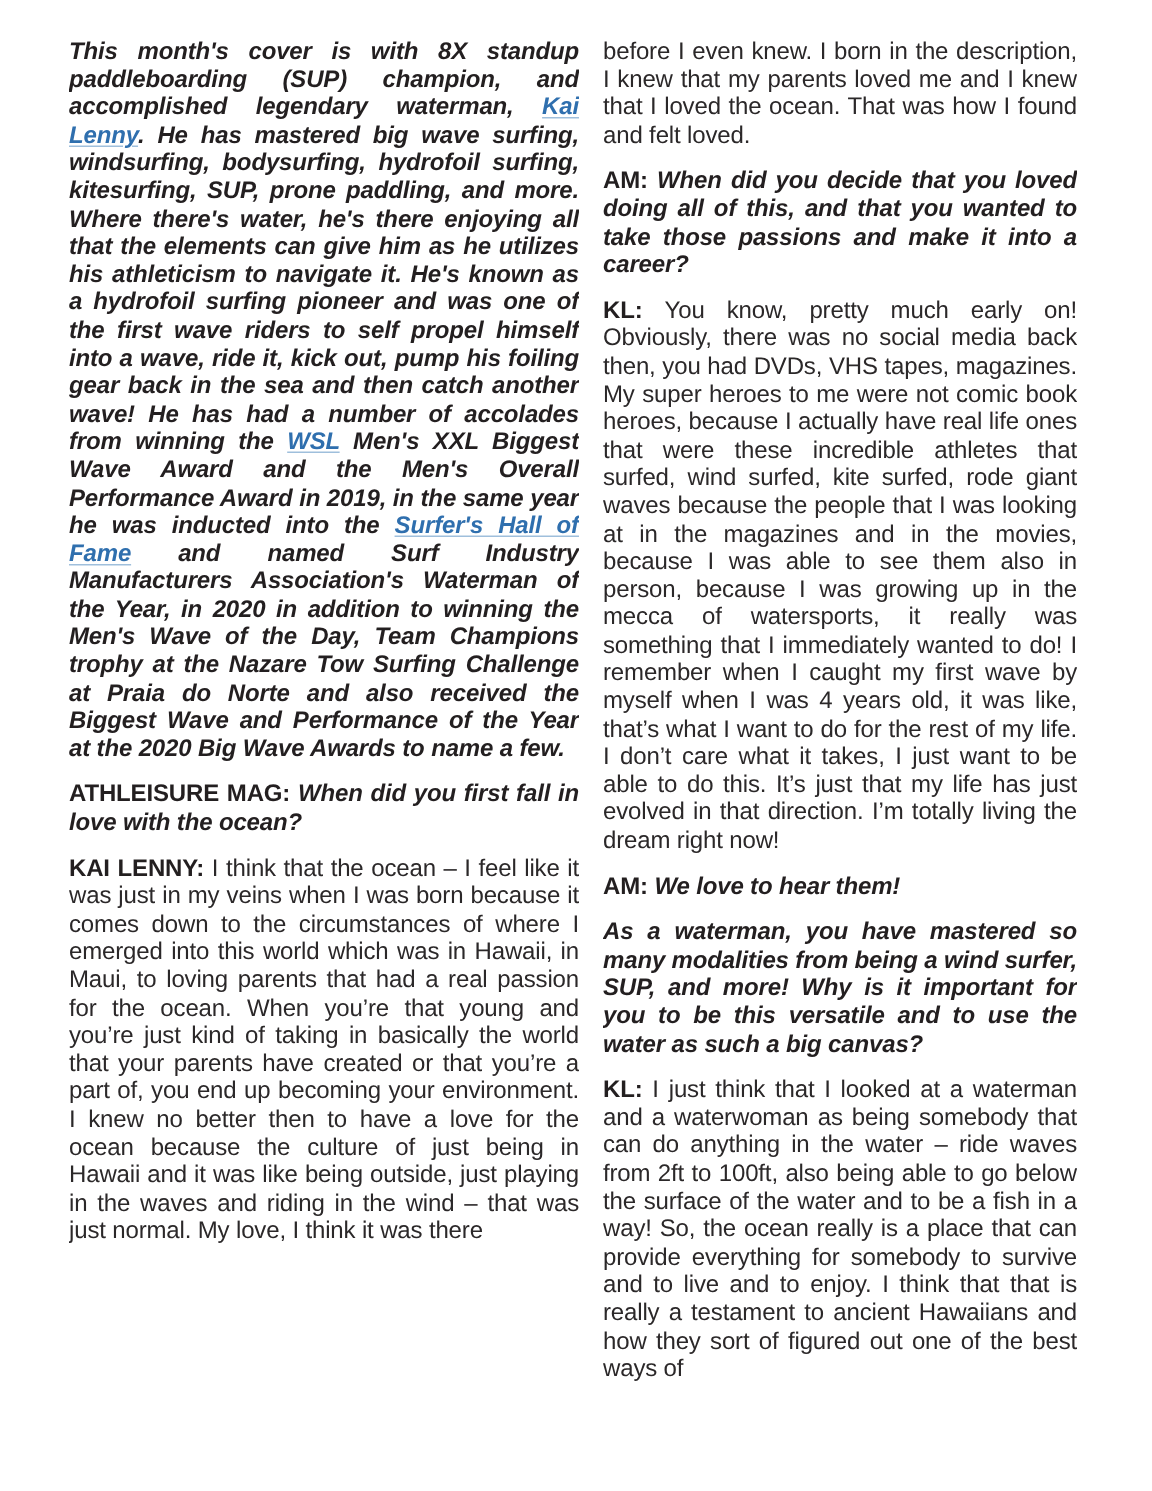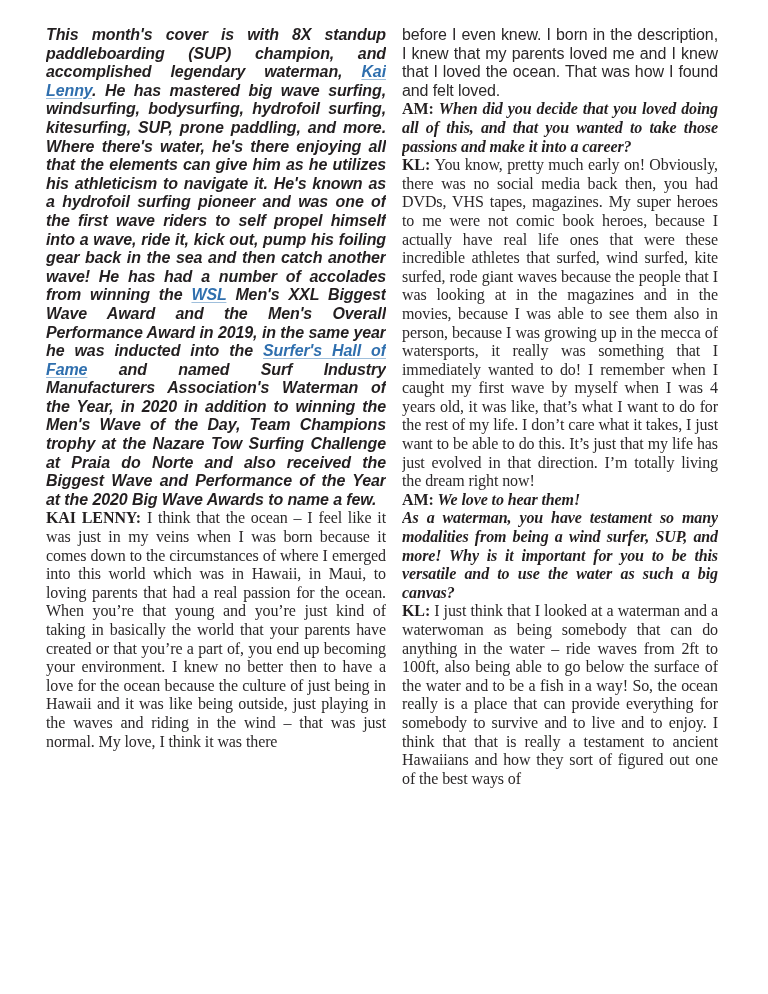--- a/index.html
+++ b/index.html
@@ -29,43 +29,44 @@
     font-size:16px;
     line-height:18.6px;
     text-align:justify;
     hyphens:auto;
     -webkit-hyphens:auto;
     letter-spacing:-0.1px;
   }
   .col-left{left:46px;width:340px;}
   .col-right{left:402px;width:316px;}
   .para{margin:0;}
-  .para + .para{margin-top:0;font-family:Liberation Serif, serif;}
+  .para + .para{margin-top:12px;}
   .bold-italic{font-weight:700;font-style:italic;}
   .bold{font-weight:700;font-style:normal;}
   .regular{font-weight:400;font-style:normal;color:#2b2829;}
   a.link-bold-italic{
     font-weight:700;font-style:italic;
     color:var(--link);
     text-decoration:underline;
     text-decoration-color:#9fbfdc;
     text-decoration-thickness:1px;
     text-underline-offset:2px;
     cursor:pointer;
   }
 </style>
 </head>
 <body>
 
 <div class="page">
   <div class="col col-left">
       <p class="para"><span class="bold-italic">This month's cover is with 8X standup paddleboarding (SUP) champion, and accomplished legendary waterman, </span><a class="link-bold-italic" href="#">Kai Lenny</a><span class="bold-italic">. He has mastered big wave surfing, windsurfing, bodysurfing, hydrofoil surfing, kitesurfing, SUP, prone paddling, and more. Where there's water, he's there enjoying all that the elements can give him as he utilizes his athleticism to navigate it. He's known as a hydrofoil surfing pioneer and was one of the first wave riders to self propel himself into a wave, ride it, kick out, pump his foiling gear back in the sea and then catch another wave! He has had a number of accolades from winning the </span><a class="link-bold-italic" href="#">WSL</a><span class="bold-italic"> Men's XXL Biggest Wave Award and the Men's Overall Performance Award in 2019, in the same year he was inducted into the </span><a class="link-bold-italic" href="#">Surfer's Hall of Fame</a><span class="bold-italic"> and named Surf Industry Manufacturers Association's Waterman of the Year, in 2020 in addition to winning the Men's Wave of the Day, Team Champions trophy at the Nazare Tow Surfing Challenge at Praia do Norte and also received the Biggest Wave and Performance of the Year at the 2020 Big Wave Awards to name a few.</span></p>
+      <p class="para"><span class="bold">ATHLEISURE MAG: </span><span class="bold-italic">When did you first fall in love with the ocean?</span></p>
       <p class="para"><span class="bold">KAI LENNY: </span><span class="regular">I think that the ocean – I feel like it was just in my veins when I was born because it comes down to the circumstances of where I emerged into this world which was in Hawaii, in Maui, to loving parents that had a real passion for the ocean. When you’re that young and you’re just kind of taking in basically the world that your parents have created or that you’re a part of, you end up becoming your environment. I knew no better then to have a love for the ocean because the culture of just being in Hawaii and it was like being outside, just playing in the waves and riding in the wind – that was just normal. My love, I think it was there</span></p>
     </div>
   <div class="col col-right">
       <p class="para"><span class="regular">before I even knew. I born in the description, I knew that my parents loved me and I knew that I loved the ocean. That was how I found and felt loved.</span></p>
       <p class="para"><span class="bold">AM: </span><span class="bold-italic">When did you decide that you loved doing all of this, and that you wanted to take those passions and make it into a career?</span></p>
       <p class="para"><span class="bold">KL: </span><span class="regular">You know, pretty much early on! Obviously, there was no social media back then, you had DVDs, VHS tapes, magazines. My super heroes to me were not comic book heroes, because I actually have real life ones that were these incredible athletes that surfed, wind surfed, kite surfed, rode giant waves because the people that I was looking at in the magazines and in the movies, because I was able to see them also in person, because I was growing up in the mecca of watersports, it really was something that I immediately wanted to do! I remember when I caught my first wave by myself when I was 4 years old, it was like, that’s what I want to do for the rest of my life. I don’t care what it takes, I just want to be able to do this. It’s just that my life has just evolved in that direction. I’m totally living the dream right now!</span></p>
       <p class="para"><span class="bold">AM: </span><span class="bold-italic">We love to hear them!</span></p>
-      <p class="para"><span class="bold-italic">As a waterman, you have testament so many modalities from being a wind surfer, SUP, and more! Why is it important for you to be this versatile and to use the water as such a big canvas?</span></p>
+      <p class="para"><span class="bold-italic">As a waterman, you have mastered so many modalities from being a wind surfer, SUP, and more! Why is it important for you to be this versatile and to use the water as such a big canvas?</span></p>
       <p class="para"><span class="bold">KL: </span><span class="regular">I just think that I looked at a waterman and a waterwoman as being somebody that can do anything in the water – ride waves from 2ft to 100ft, also being able to go below the surface of the water and to be a fish in a way! So, the ocean really is a place that can provide everything for somebody to survive and to live and to enjoy. I think that that is really a testament to ancient Hawaiians and how they sort of figured out one of the best ways of</span></p>
     </div>
 </div>
 
 </body></html>

